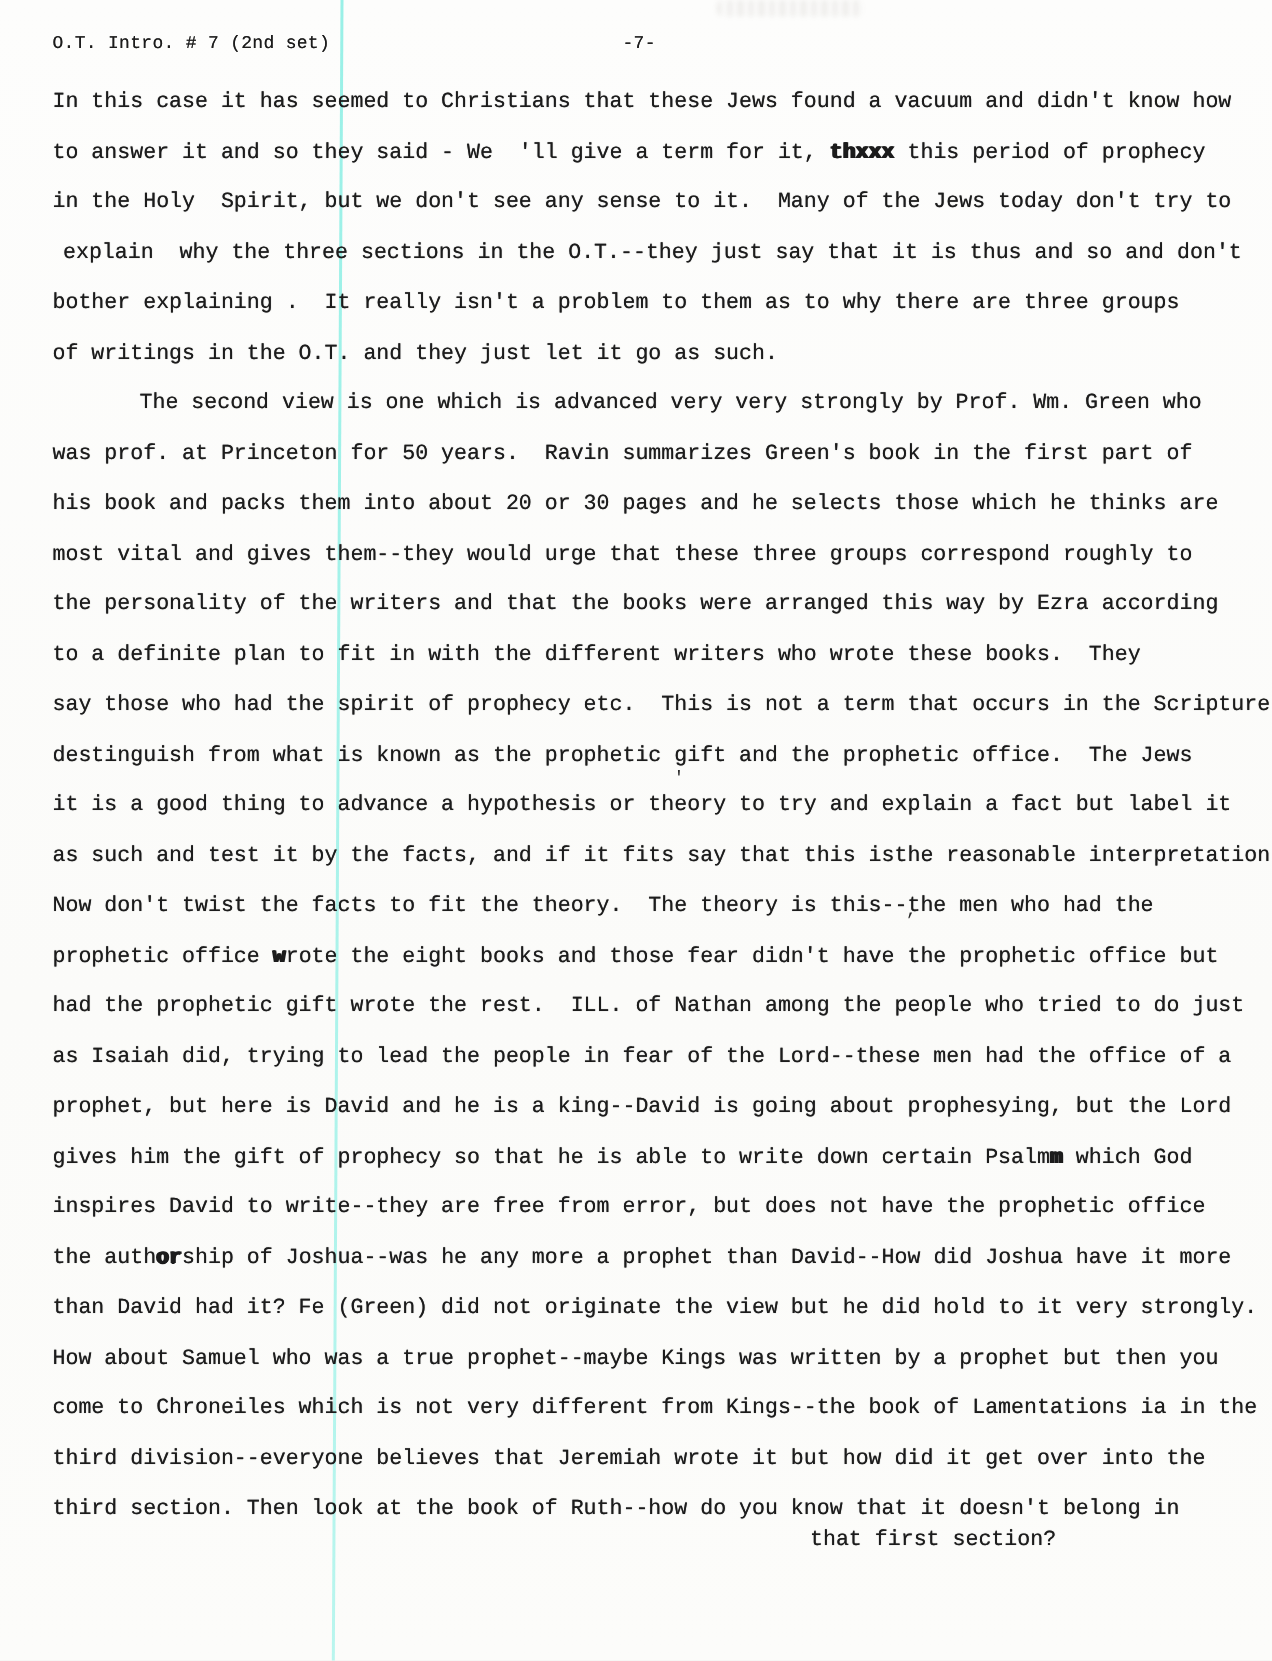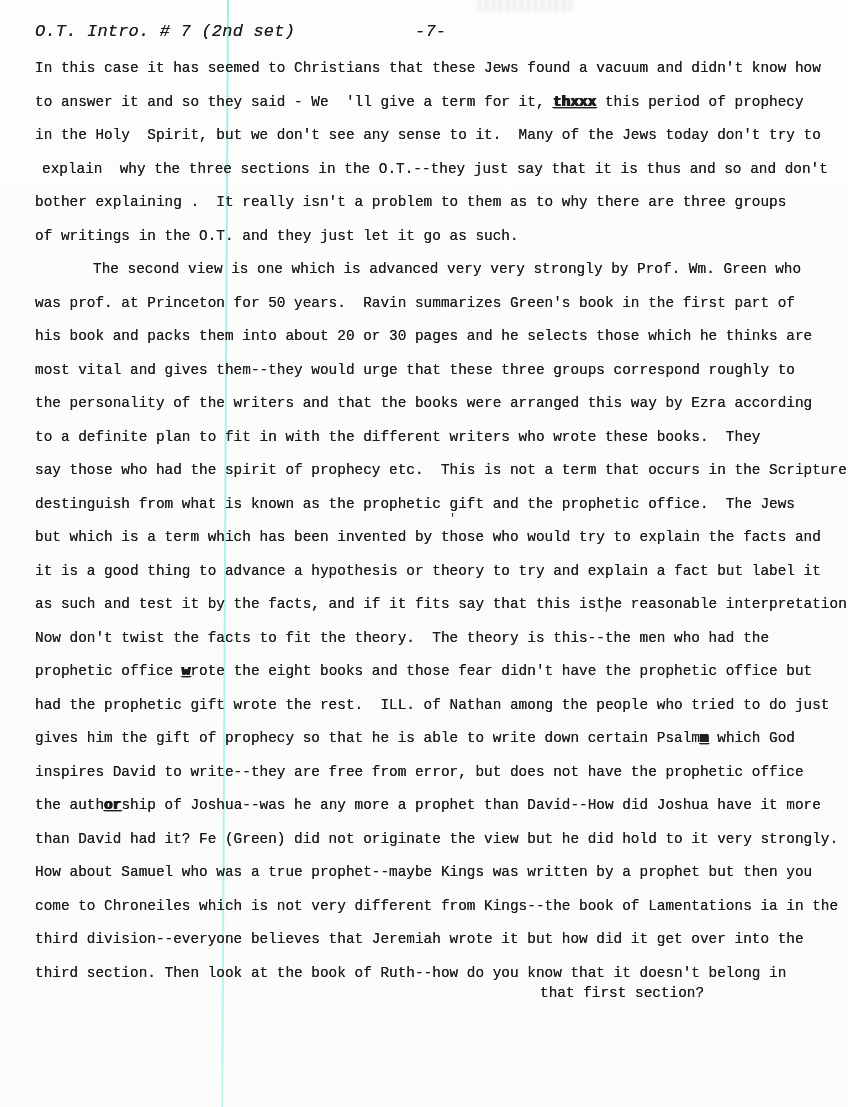--- a/index.html
+++ b/index.html
@@ -42,46 +42,44 @@
     filter: blur(1.6px);
     opacity: 0.35;
     border-radius: 4px;
   }
   .header-row {
     position: absolute;
     top: 22px;
     left: 35px;
     right: 0;
     height: 18px;
-    font-size: 17px;
+    font-size: 12px;
     letter-spacing: 0.2px;
     white-space: pre;
     text-shadow: 0 0 0.4px rgba(20,20,20,0.8);
-    font-style: italic;
   }
   .header-title { position: absolute; left: 0; top: 0; }
   .page-number  { position: absolute; left: 380px; top: 0; }
   .body-text {
     position: absolute;
     top: 52px;
     left: 35px;
     width: 800px;
     font-size: 14.4px;
     text-shadow: 0 0 0.45px rgba(25,25,25,0.85);
   }
   .tline {
     line-height: 33.5px;
     height: 33.5px;
     white-space: pre;
   }
   .tline span { display: inline; }
   .ov {
     font-weight: bold;
     text-shadow: 0.7px 0 0 currentColor, -0.7px 0 0 currentColor, 0 0.4px 0 currentColor;
-    text-decoration: underline;
   }
   .stray {
     position: absolute;
     font-size: 12px;
     color: #2a2a2a;
   }
 </style>
 </head>
 <body>
 
@@ -104,26 +102,27 @@
       <div class="tline"><span>bother explaining .  It really isn't a problem to them as to why there are three groups</span></div>
       <div class="tline"><span>of writings in the O.T. and they just let it go as such.</span></div>
       <div class="tline" style="padding-left: 58px;"><span>The second view is one which is advanced very very strongly by Prof. Wm. Green who</span></div>
       <div class="tline"><span>was prof. at Princeton for 50 years.  Ravin summarizes Green's book in the first part of</span></div>
       <div class="tline"><span>his book and packs them into about 20 or 30 pages and he selects those which he thinks are</span></div>
       <div class="tline"><span>most vital and gives them--they would urge that these three groups correspond roughly to</span></div>
       <div class="tline"><span>the personality of the writers and that the books were arranged this way by Ezra according</span></div>
       <div class="tline"><span>to a definite plan to fit in with the different writers who wrote these books.  They</span></div>
       <div class="tline"><span>say those who had the spirit of prophecy etc.  This is not a term that occurs in the Scripture</span></div>
       <div class="tline"><span>destinguish from what is known as the prophetic gift and the prophetic office.  The Jews</span></div>
-      <div class="tline"><span>but which is a term which has been invented by those who would try to explain the facts and</span></div>
       <div class="tline"><span>it is a good thing to advance a hypothesis or theory to try and explain a fact but label it</span></div>
       <div class="tline"><span>as such and test it by the facts, and if it fits say that this isthe reasonable interpretation.</span></div>
       <div class="tline"><span>Now don't twist the facts to fit the theory.  The theory is this--the men who had the</span></div>
       <div class="tline"><span>prophetic office </span><span class="ov">w</span><span>rote the eight books and those fear didn't have the prophetic office but</span></div>
       <div class="tline"><span>had the prophetic gift wrote the rest.  ILL. of Nathan among the people who tried to do just</span></div>
+      <div class="tline"><span>as Isaiah did, trying to lead the people in fear of the Lord--these men had the office of a</span></div>
+      <div class="tline"><span>prophet, but here is David and he is a king--David is going about prophesying, but the Lord</span></div>
       <div class="tline"><span>gives him the gift of prophecy so that he is able to write down certain Psalm</span><span class="ov">m</span><span> which God</span></div>
       <div class="tline"><span>inspires David to write--they are free from error, but does not have the prophetic office</span></div>
       <div class="tline"><span>the auth</span><span class="ov">or</span><span>ship of Joshua--was he any more a prophet than David--How did Joshua have it more</span></div>
       <div class="tline"><span>than David had it? Fe (Green) did not originate the view but he did hold to it very strongly.</span></div>
       <div class="tline"><span>How about Samuel who was a true prophet--maybe Kings was written by a prophet but then you</span></div>
       <div class="tline"><span>come to Chroneiles which is not very different from Kings--the book of Lamentations ia in the</span></div>
       <div class="tline"><span>third division--everyone believes that Jeremiah wrote it but how did it get over into the</span></div>
       <div class="tline"><span>third section. Then look at the book of Ruth--how do you know that it doesn't belong in</span></div>
       <div class="tline" style="padding-left: 505px; margin-top: -13px;"><span>that first section?</span></div>
     </div>

